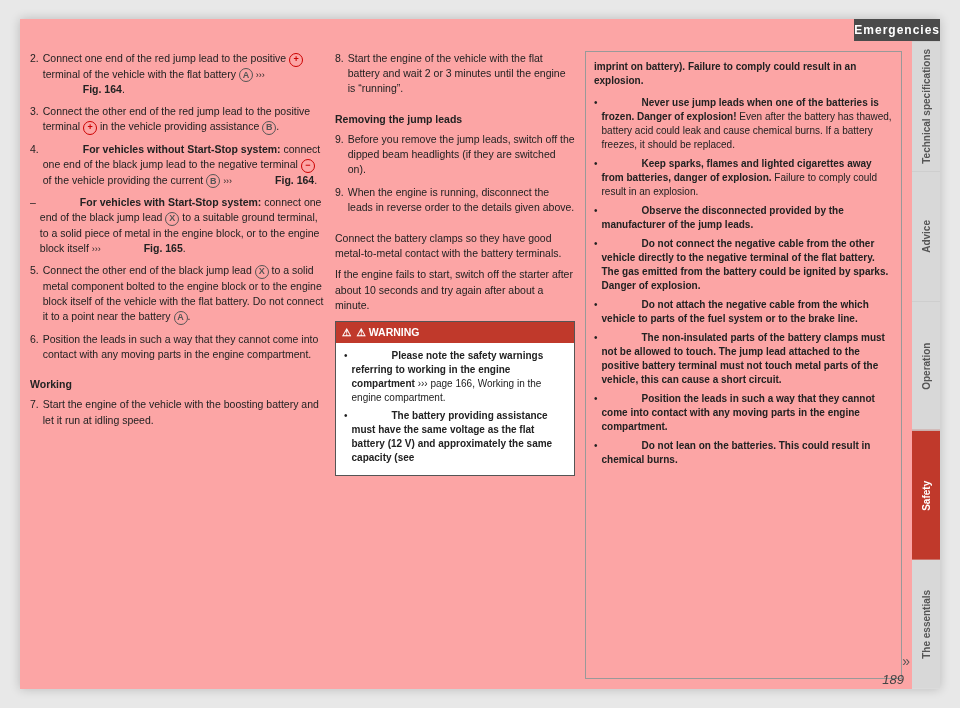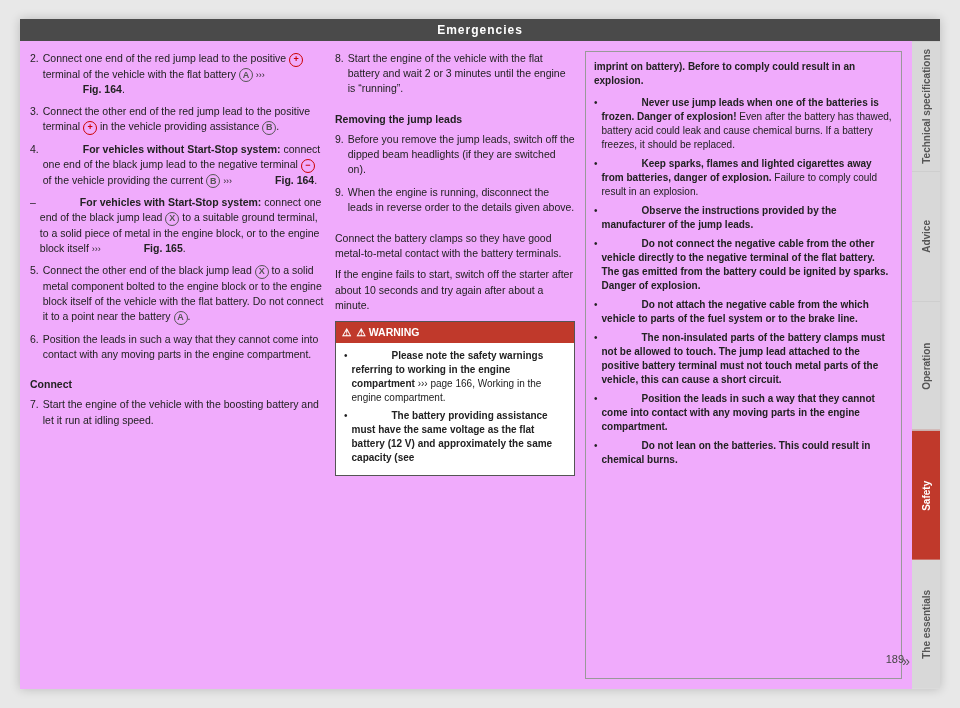--- a/index.html
+++ b/index.html
@@ -10,25 +10,26 @@
       display: flex;
       justify-content: center;
       align-items: center;
       width: 960px;
       height: 708px;
       overflow: hidden;
     }
     .page-container {
       width: 920px;
       height: 670px;
-      background: #f0abfc;
+      background: #fca5a5;
       display: flex;
       flex-direction: column;
       position: relative;
       box-shadow: 0 0 10px rgba(0,0,0,0.2);
+      align-items: flex-end;
     }
     .header-bar {
       background: #4a4a4a;
       color: #fff;
       text-align: center;
       padding: 4px 0;
       font-size: 12px;
       font-weight: bold;
       letter-spacing: 1px;
     }
@@ -135,24 +136,25 @@
     .warning-content {
       padding: 6px 8px;
       line-height: 1.4;
       background: #fff;
     }
     .bullet-item { display: flex; gap: 4px; margin-bottom: 4px; }
     .bullet { flex-shrink: 0; }
     .right-bullet-item { display: flex; gap: 4px; margin-bottom: 5px; font-size: 10px; line-height: 1.4; }
     .page-num {
       position: absolute;
-      bottom: 24px;
+      bottom: 2px;
       right: 36px;
-      font-size: 11px;
+      font-size: 13px;
       color: #444;
+      font-style: italic;
     }
     .chevron-right {
       position: absolute;
       right: 30px;
       bottom: 20px;
       font-size: 14px;
       color: #555;
     }
   </style>
 </head>
@@ -190,21 +192,21 @@
         <div class="item">
           <span class="item-num">5.</span>
           <span>Connect the other end of the <span class="italic">black</span> jump lead <span class="circle-icon">X</span> to a solid metal component bolted to the engine block or to the engine block itself of the vehicle with the flat battery. Do not connect it to a point near the battery <span class="circle-icon">A</span>.</span>
         </div>
 
         <div class="item">
           <span class="item-num">6.</span>
           <span>Position the leads in such a way that they cannot come into contact with any moving parts in the engine compartment.</span>
         </div>
 
-        <div class="section-heading">Connect</div>
+        <div class="section-heading">Working</div>
         <div class="item">
           <span class="item-num">7.</span>
           <span>Start the engine of the vehicle with the boosting battery and let it run at idling speed.</span>
         </div>
       </div>
 
       <div class="middle-column">
         <div class="item">
           <span class="item-num">8.</span>
           <span>Start the engine of the vehicle with the flat battery and wait 2 or 3 minutes until the engine is “running”.</span>
@@ -236,33 +238,33 @@
             </div>
             <div class="bullet-item">
               <span class="bullet">•</span>
               <span><span class="bold">The battery providing assistance must have the same voltage as the flat battery (12 V) and approximately the same capacity (see</span></span>
             </div>
           </div>
         </div>
       </div>
 
       <div class="right-column">
-        <p style="margin-bottom:8px; font-weight:bold;">imprint on battery). Before to comply could result in an explosion.</p>
+        <p style="margin-bottom:8px; font-weight:bold;">imprint on battery). Failure to comply could result in an explosion.</p>
 
         <div class="right-bullet-item">
           <span class="bullet">•</span>
           <span><span class="bold">Never use jump leads when one of the batteries is frozen. Danger of explosion!</span> Even after the battery has thawed, battery acid could leak and cause chemical burns. If a battery freezes, it should be replaced.</span>
         </div>
         <div class="right-bullet-item">
           <span class="bullet">•</span>
           <span><span class="bold">Keep sparks, flames and lighted cigarettes away from batteries, danger of explosion.</span> Failure to comply could result in an explosion.</span>
         </div>
         <div class="right-bullet-item">
           <span class="bullet">•</span>
-          <span><span class="bold">Observe the instructions provided by the manufacturer of the jump leads.</span></span>
+          <span><span class="bold">Observe the disconnected provided by the manufacturer of the jump leads.</span></span>
         </div>
         <div class="right-bullet-item">
           <span class="bullet">•</span>
           <span><span class="bold">Do not connect the negative cable from the other vehicle directly to the negative terminal of the flat battery. The gas emitted from the battery could be ignited by sparks. Danger of explosion.</span></span>
         </div>
         <div class="right-bullet-item">
           <span class="bullet">•</span>
           <span><span class="bold">Do not attach the negative cable from the which vehicle to parts of the fuel system or to the brake line.</span></span>
         </div>
         <div class="right-bullet-item">

